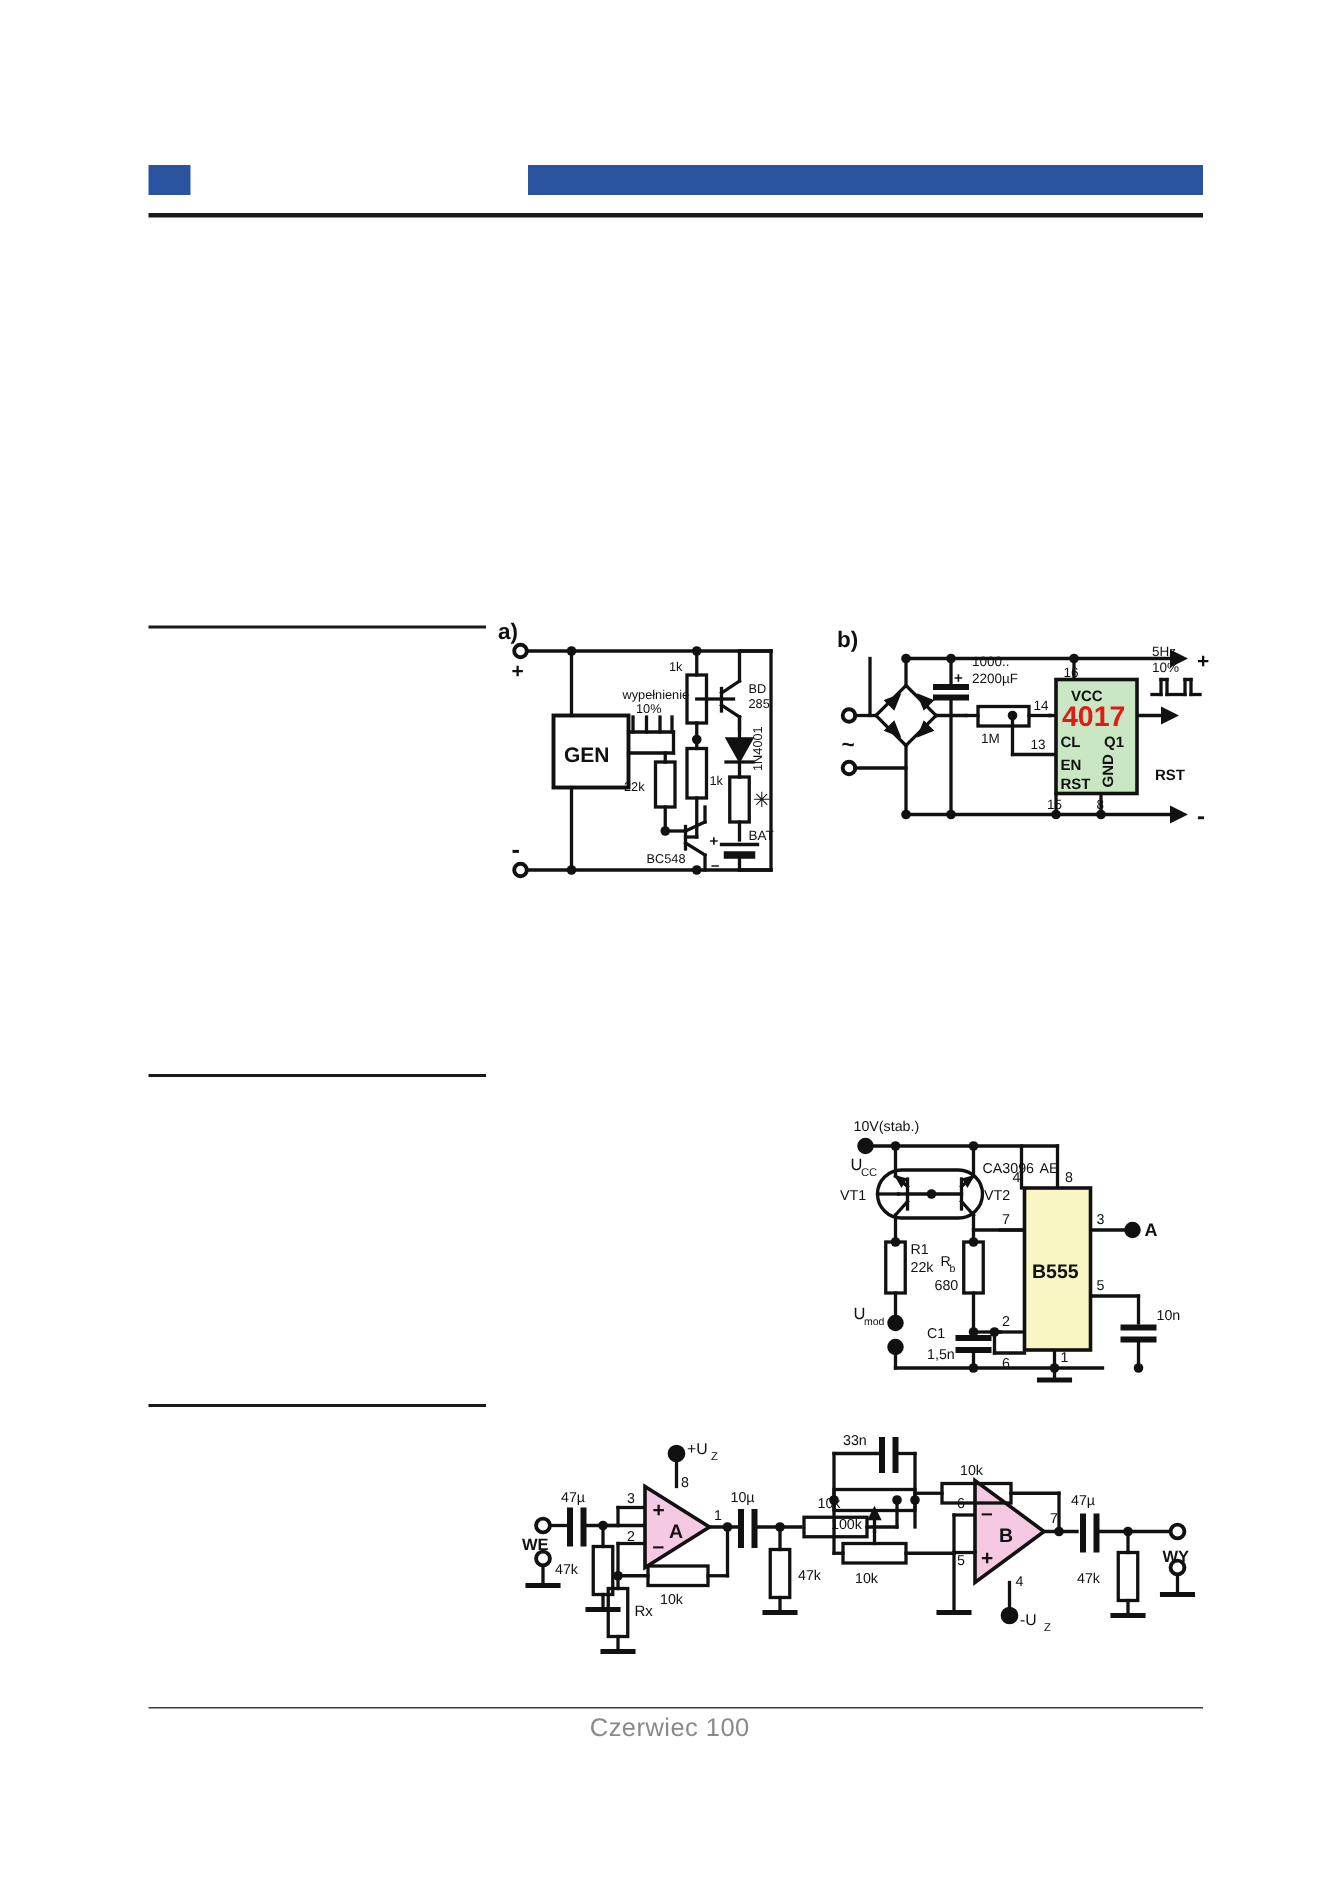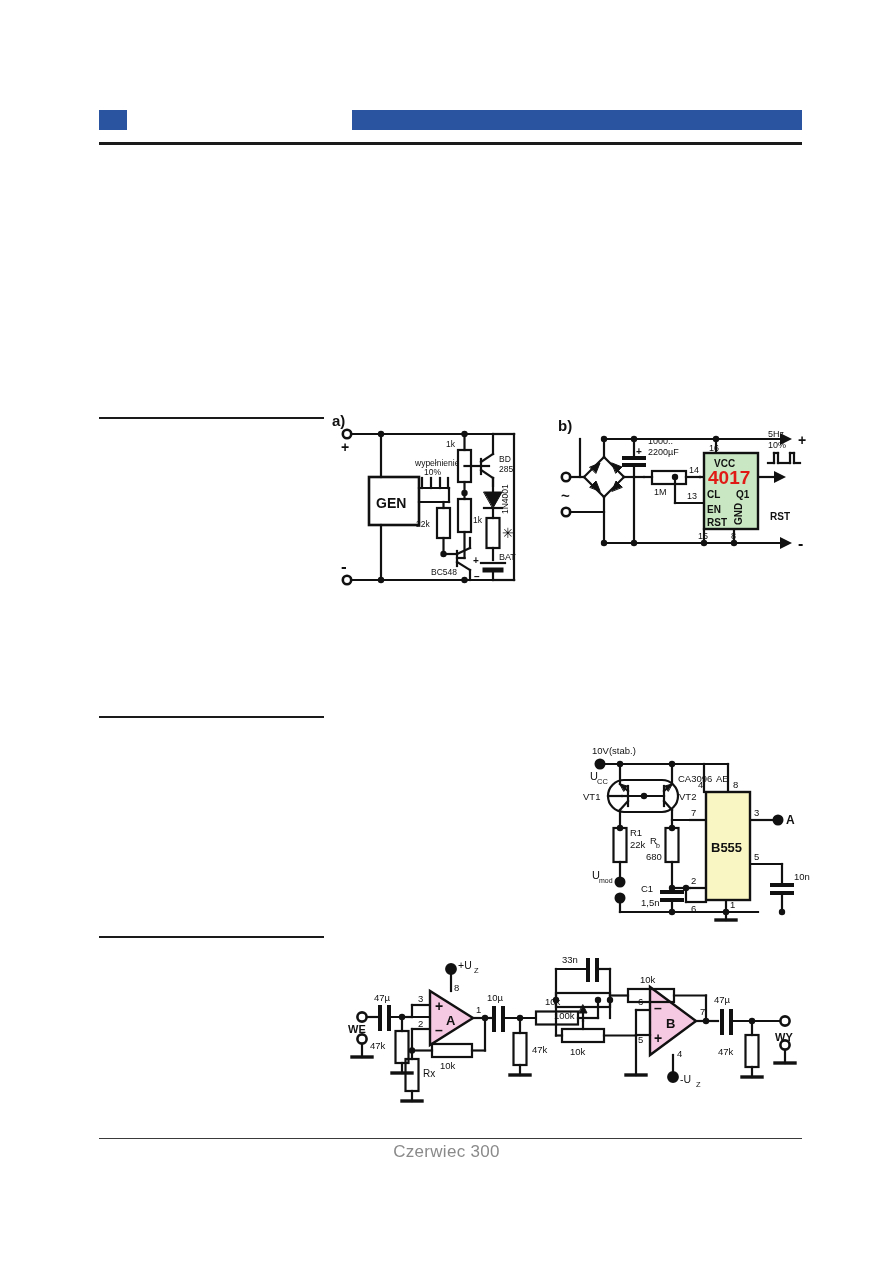--- a/index.html
+++ b/index.html
@@ -23,21 +23,21 @@
   
   .ftr-rule{position:absolute;left:99px;top:1138px;width:703px;height:1px;background:#3a3a3a;}
   .ftr-txt{position:absolute;left:0;top:1142px;width:893px;text-align:center;
            font-size:17px;color:#8a8a8a;letter-spacing:.3px;
            font-family:"Liberation Sans",sans-serif;}
 
   
   .fig{position:absolute;}
   #fig-a{left:336px;top:420px;width:220px;height:190px;}
   #fig-b{left:556px;top:415px;width:270px;height:160px;}
-  #fig-mid{left:578px;top:740px;width:250px;height:185px;}
+  #fig-mid{left:555px;top:740px;width:250px;height:185px;}
   #fig-bot{left:340px;top:955px;width:545px;height:165px;}
   .fig svg{display:block;overflow:visible;}
   .lbl{font-family:"Liberation Sans",sans-serif;font-weight:bold;}
 </style>
 </head>
 <body>
 
 <div class="page">
 
   <div class="hdr-sq"></div>
@@ -510,15 +510,15 @@
       <text x="222" y="8" font-size="9.5" fill="#111">33n</text>
       <text x="214" y="64" font-size="9.5" fill="#111">100k</text>
       <text x="230" y="100" font-size="9.5" fill="#111">10k</text>
       <text x="300" y="28" font-size="9.5" fill="#111">10k</text>
       <text x="374" y="48" font-size="9.5" fill="#111">47µ</text>
       <text x="378" y="100" font-size="9.5" fill="#111">47k</text>
     </svg>
   </div>
 
   <div class="ftr-rule"></div>
-  <div class="ftr-txt">Czerwiec 300</div>
+  <div class="ftr-txt">Czerwiec 100</div>
 
 </div>
 
 </body></html>

